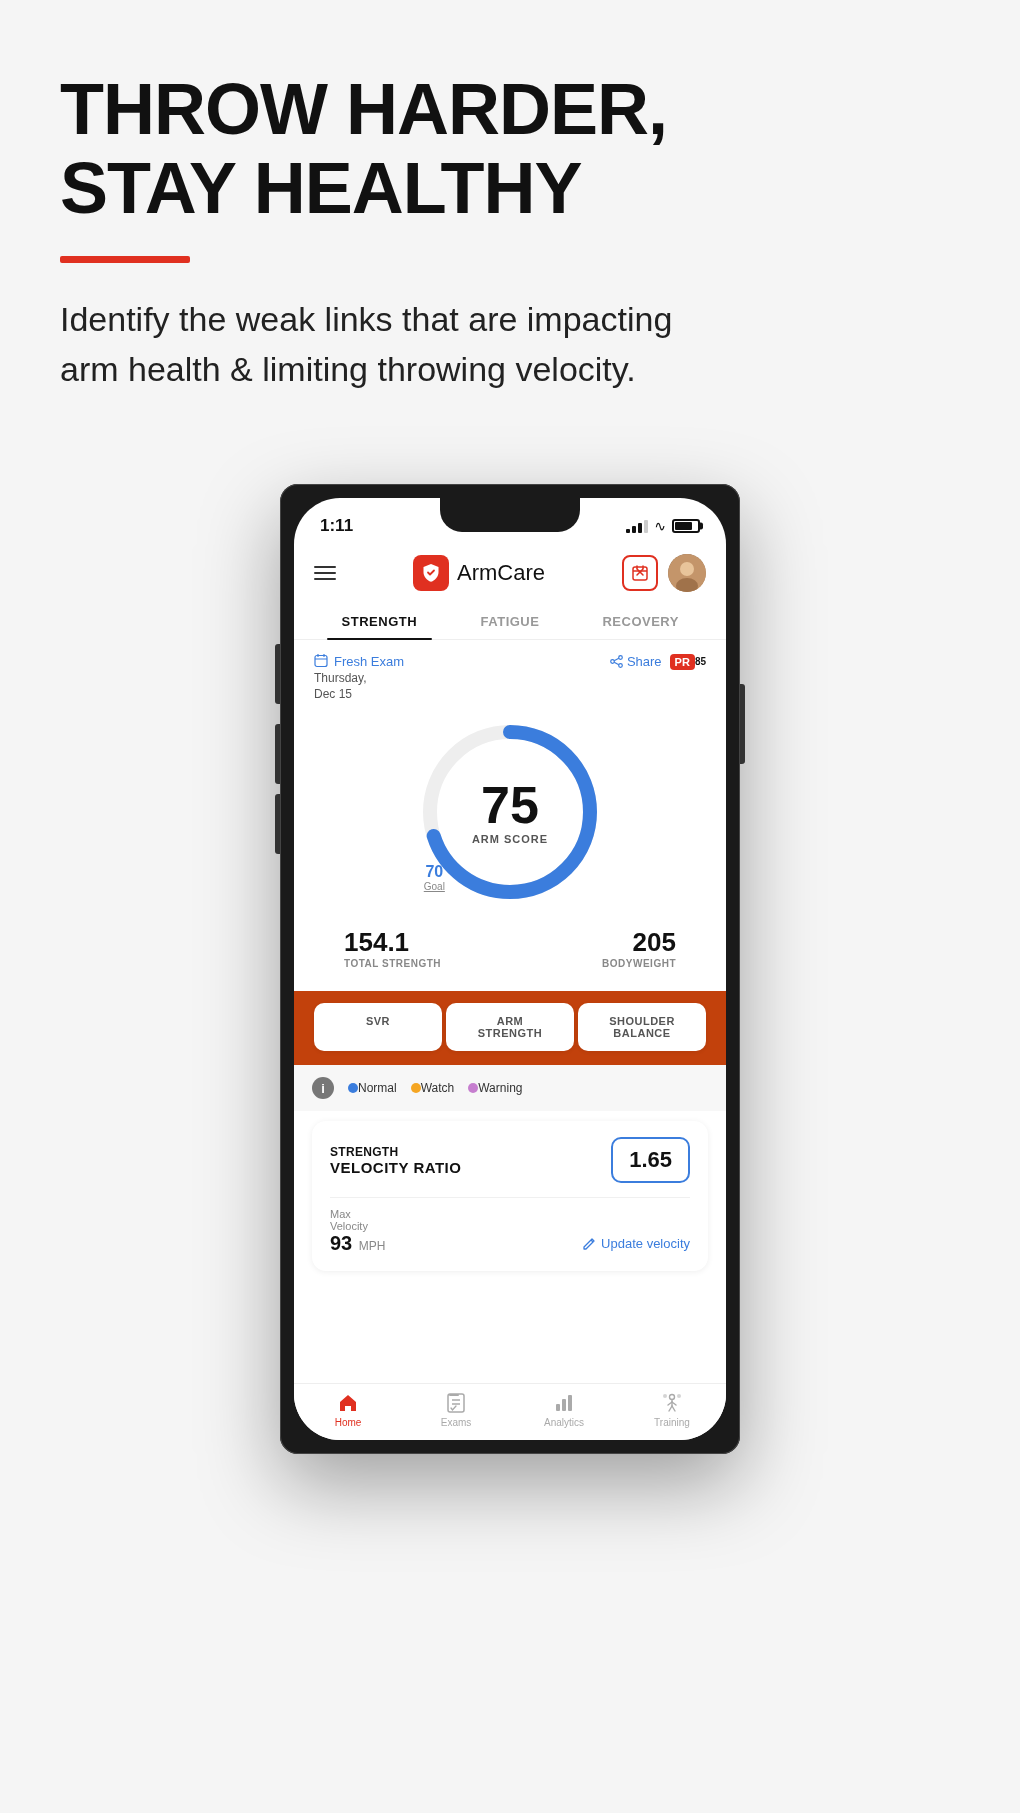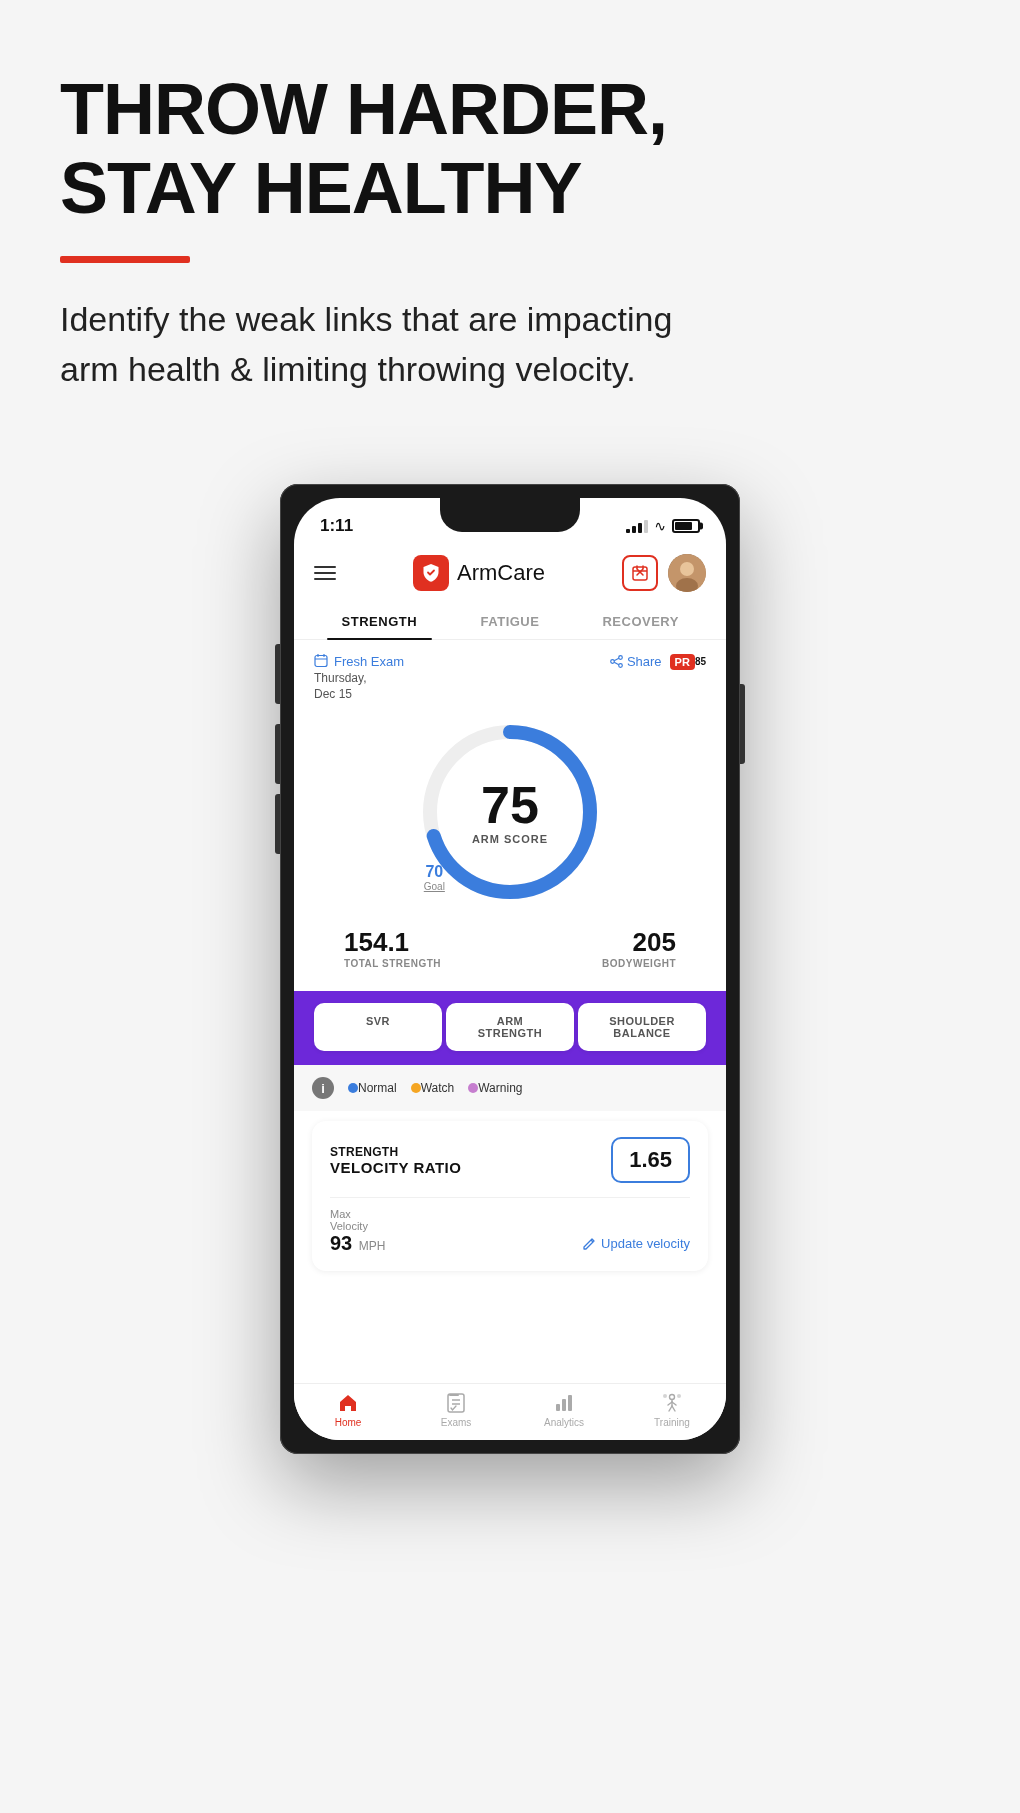--- a/index.html
+++ b/index.html
@@ -421,21 +421,21 @@
       font-weight: 600;
       color: #888;
       letter-spacing: 0.5px;
     }
 
     
     .cat-tabs {
       display: flex;
       gap: 4px;
       padding: 12px 20px 14px 20px;
-      background: #6d28d9;
+      background: #c2410c;
     }
 
     .cat-tab {
       flex: 1;
       background: #fff;
       border-radius: 10px;
       padding: 12px 8px;
       text-align: center;
       font-size: 11px;
       font-weight: 700;

